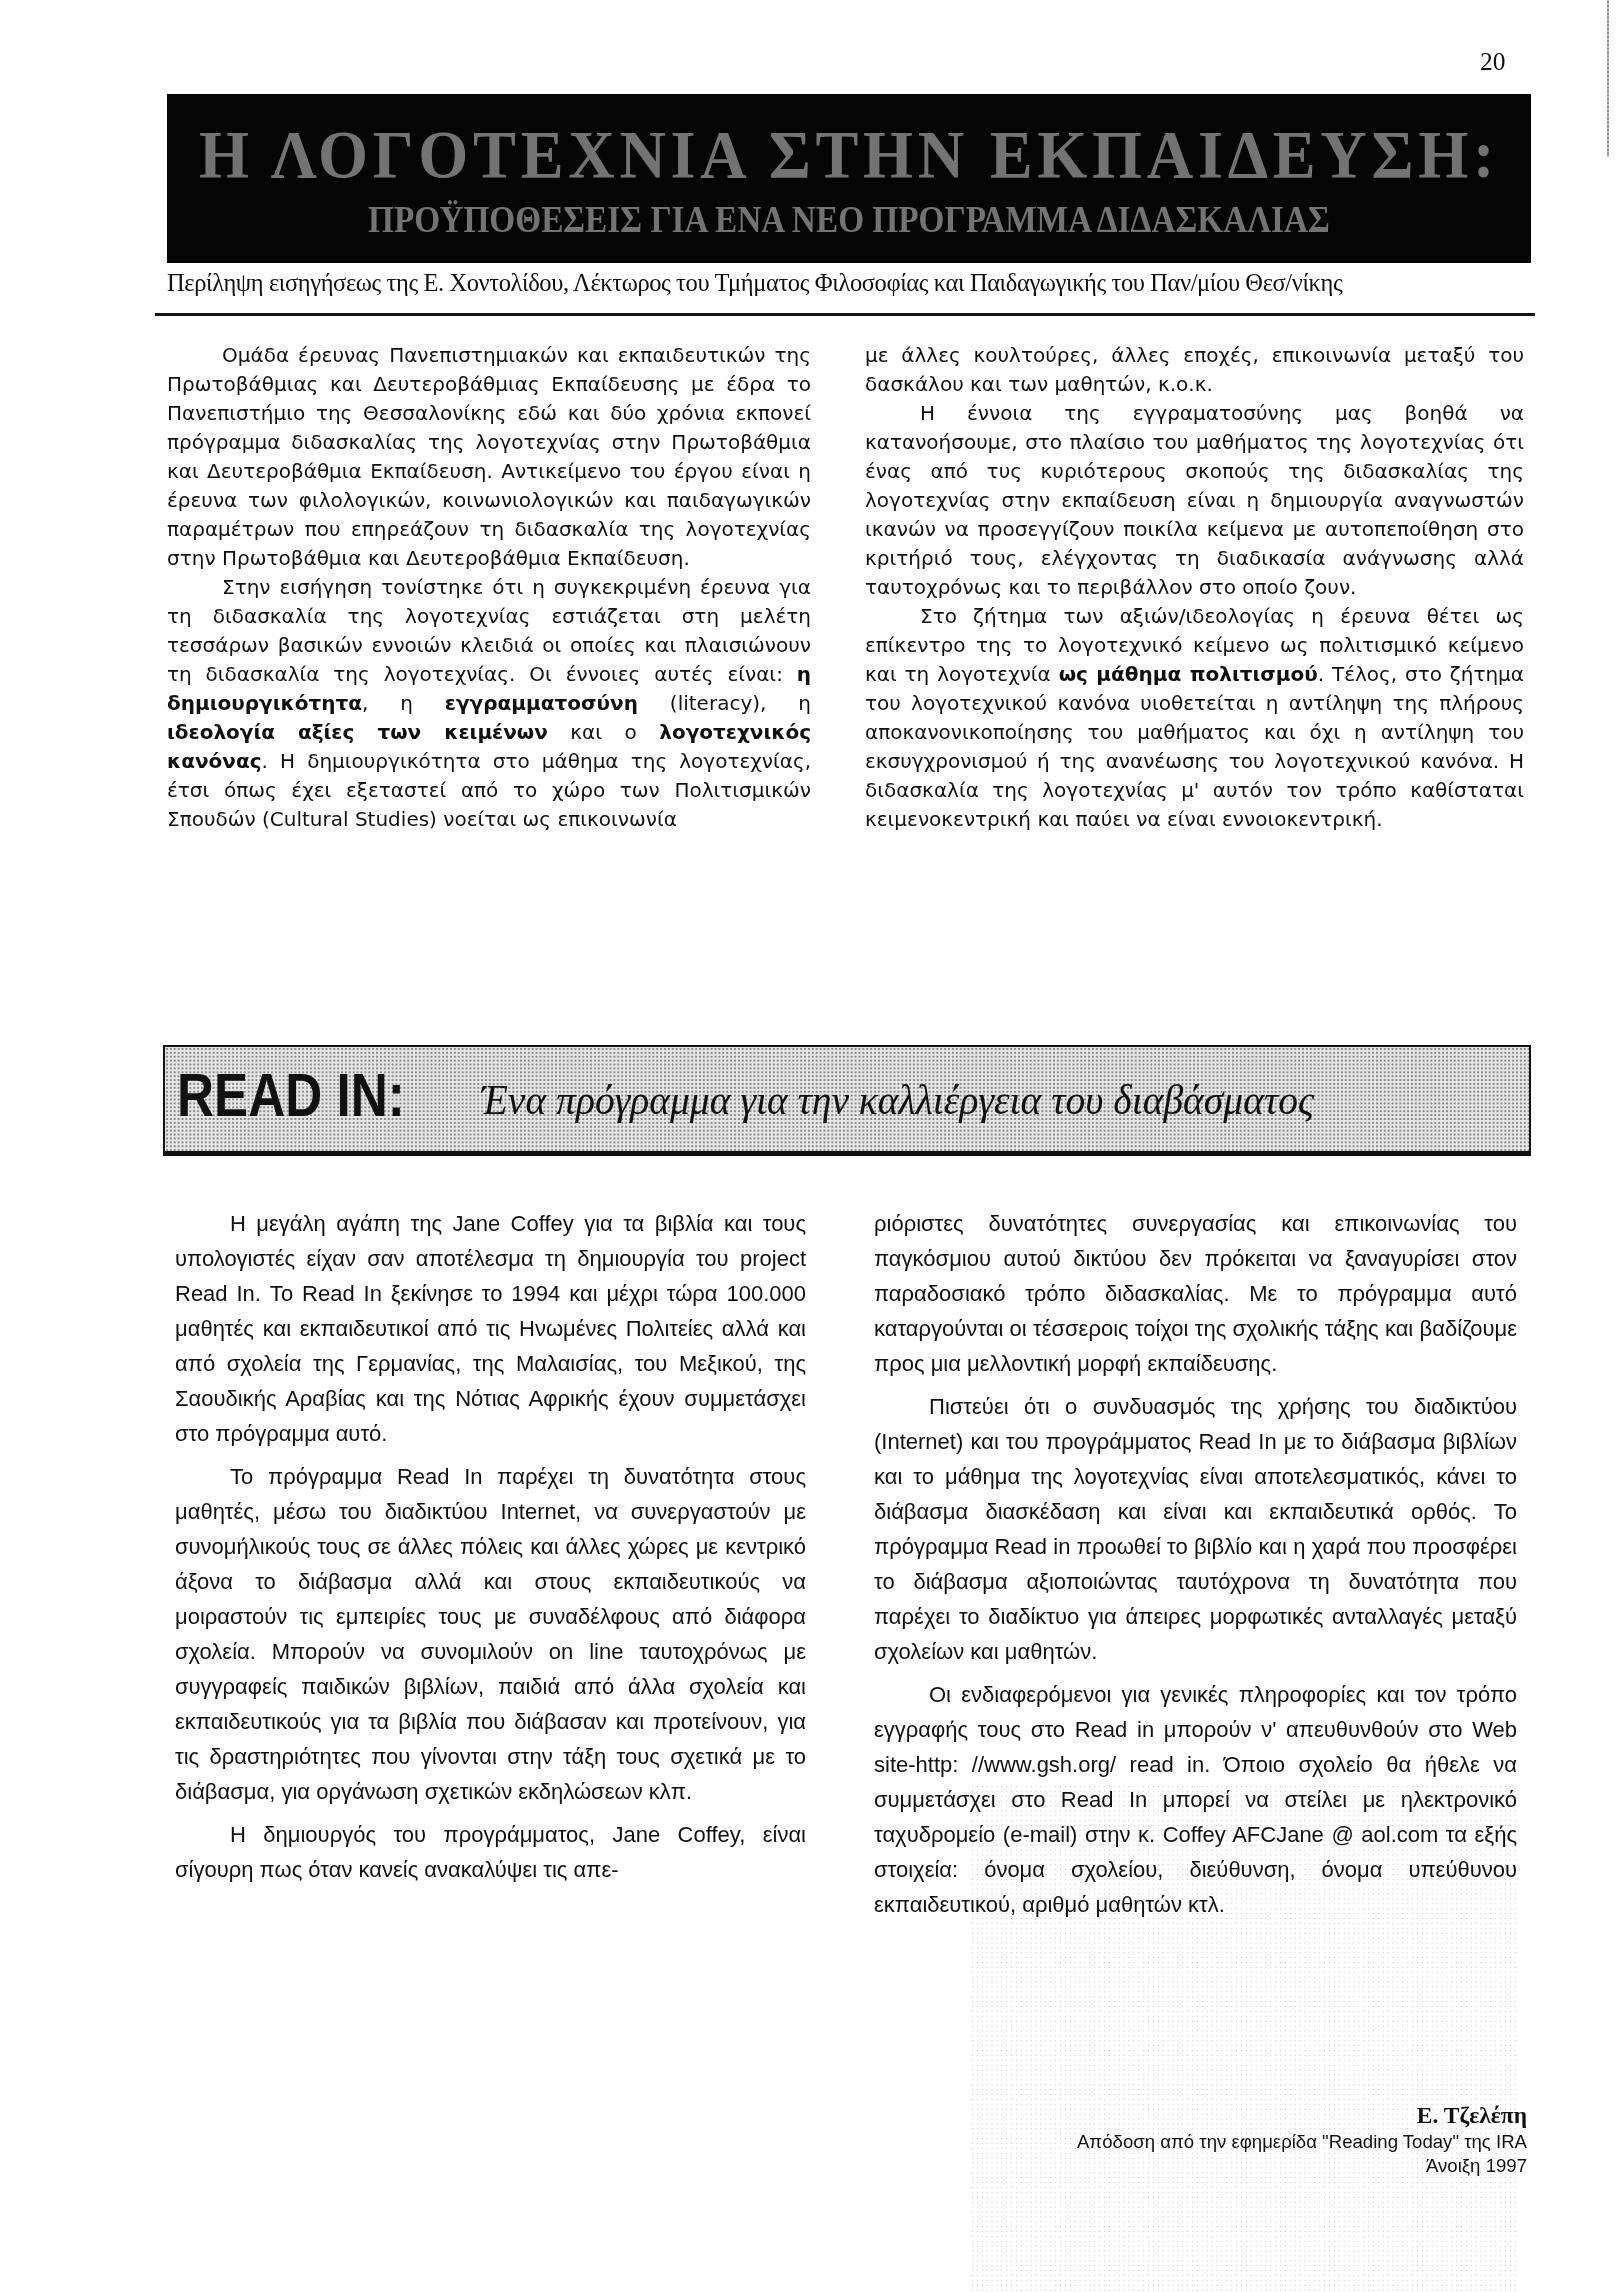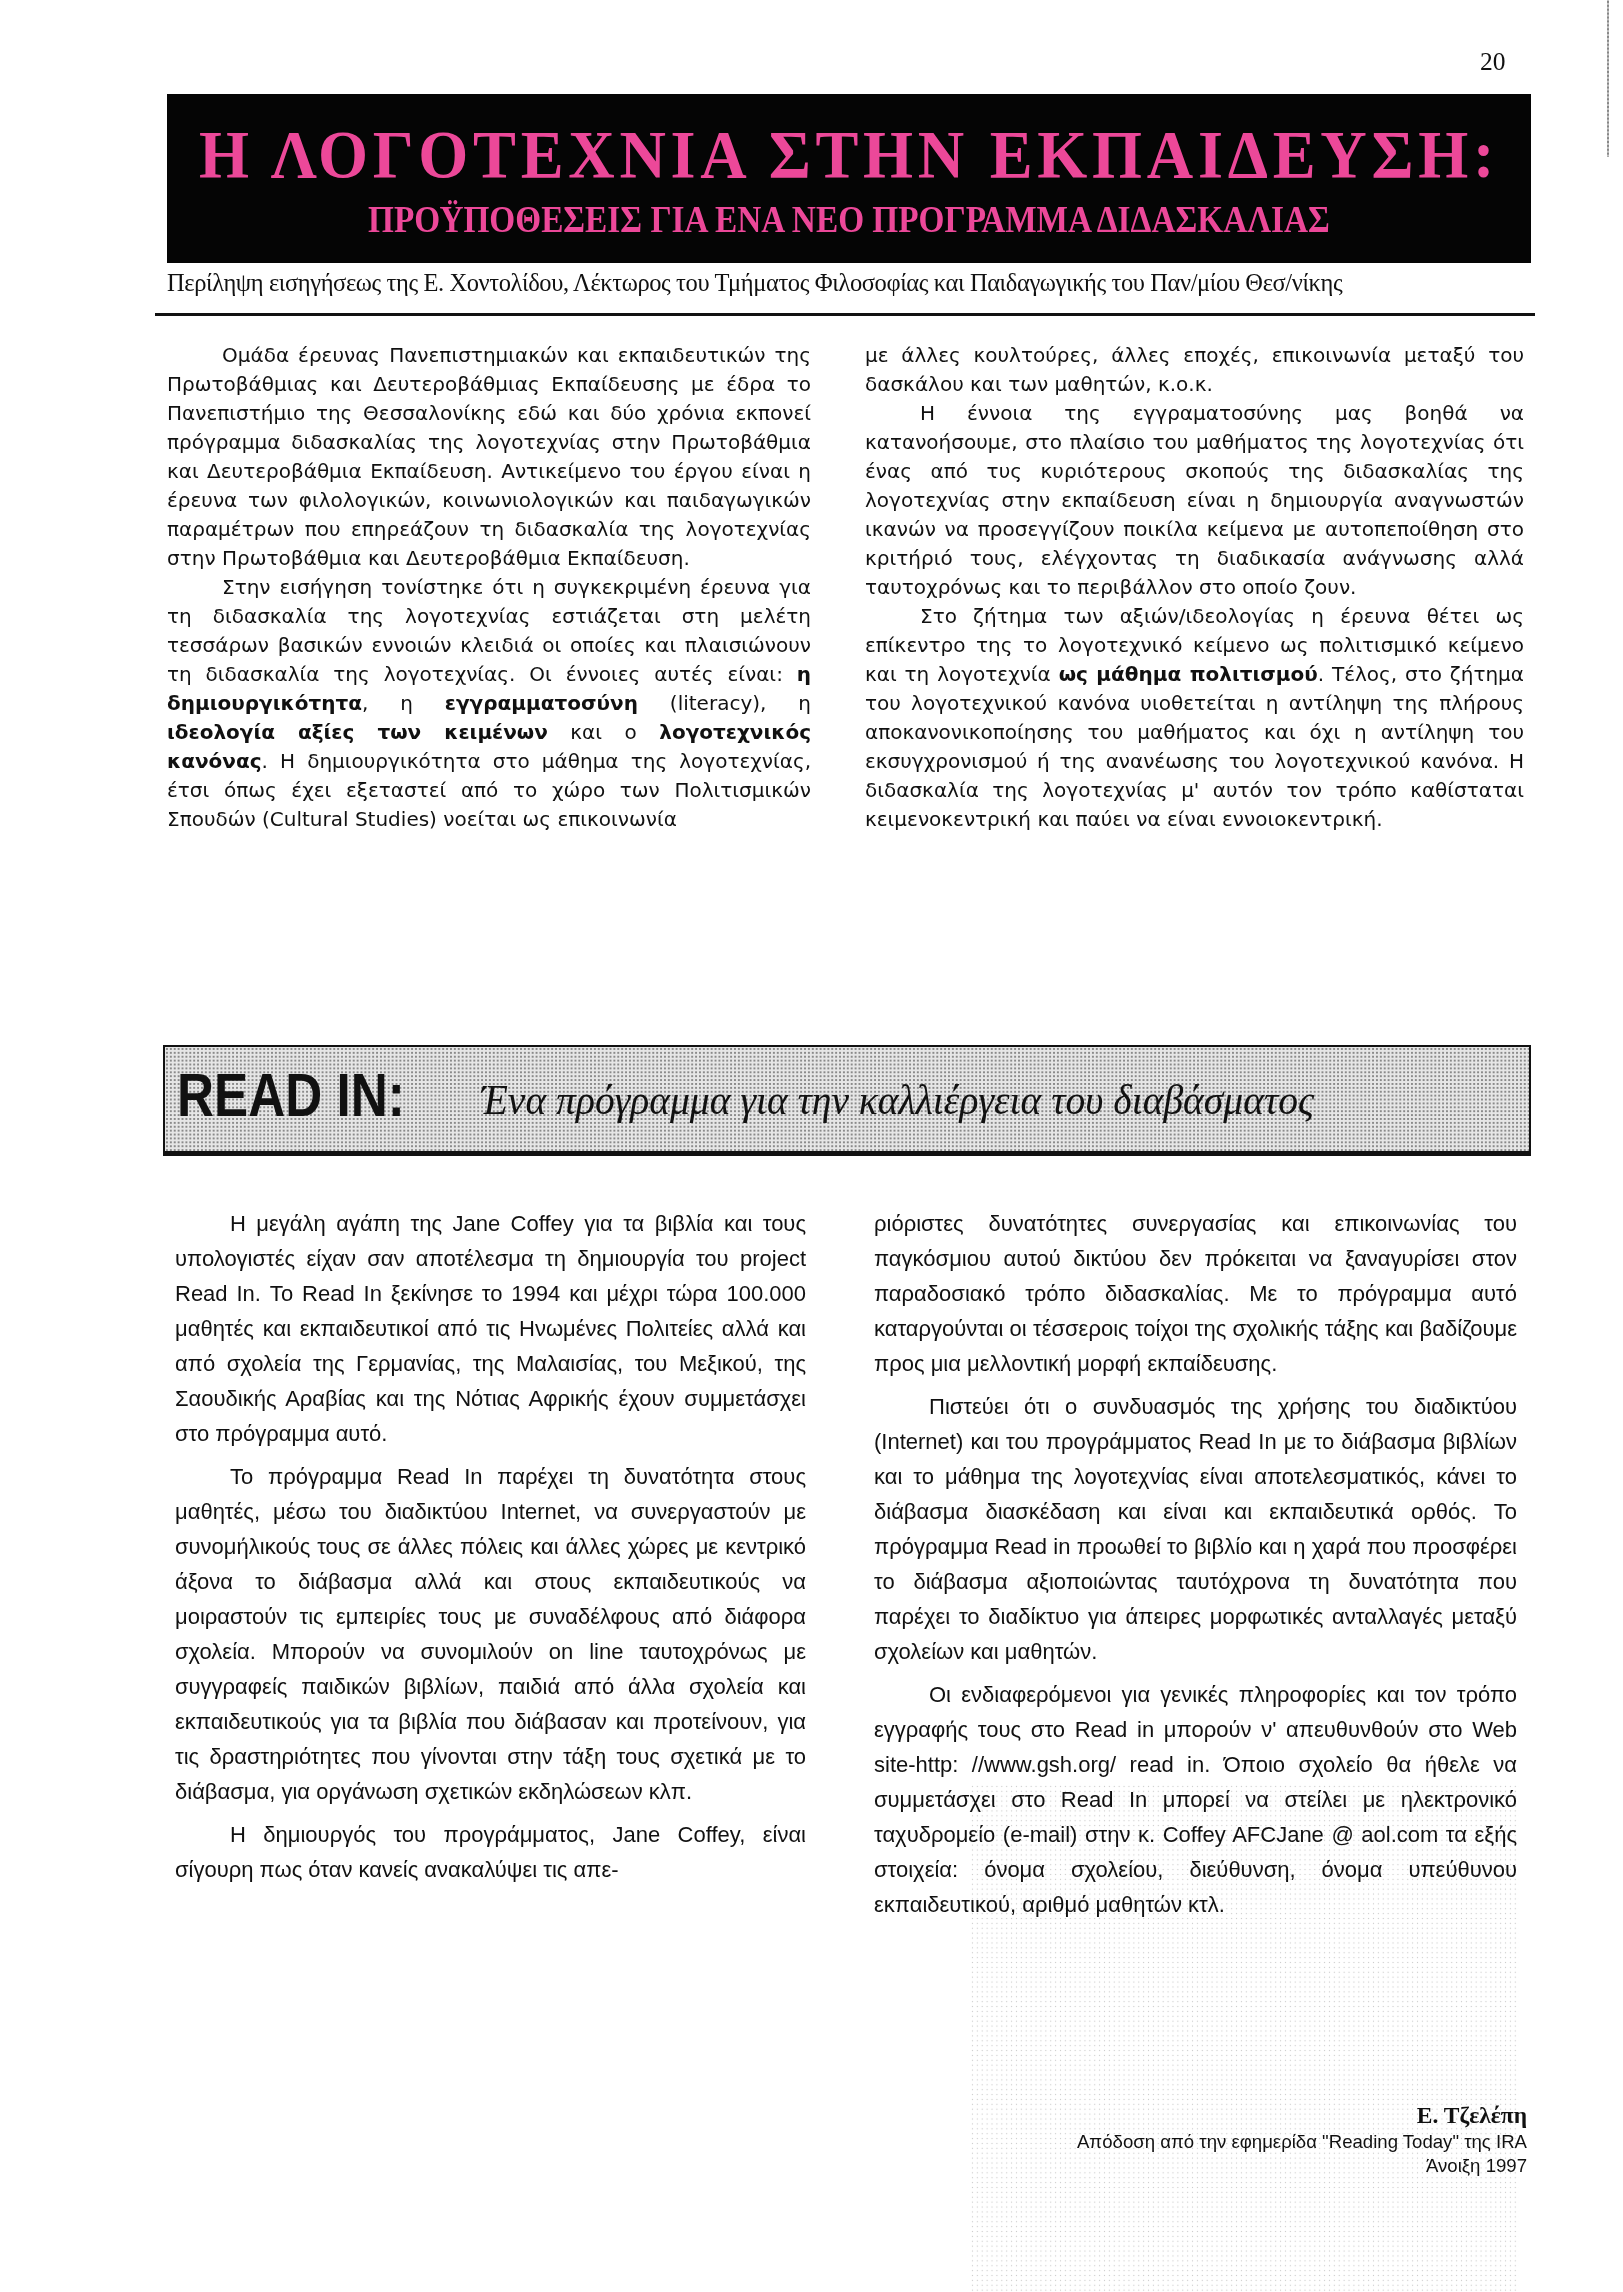--- a/index.html
+++ b/index.html
@@ -1,18 +1,18 @@
 <!DOCTYPE html>
 <html><head>
 <meta charset="utf-8">
 <style>
   html, body { margin:0; padding:0; background:#fff; }
   body { width:1623px; height:2293px; position:relative; overflow:hidden; color:#111; }
   .page-num { position:absolute; left:1480px; top:47px; font-family:"Liberation Serif", serif; font-size:25.5px; }
-  .header-band { position:absolute; left:167px; top:94px; width:1364px; height:169px; background:#050505; color:#ec4899; text-align:center; font-family:"Liberation Serif", serif; }
+  .header-band { position:absolute; left:167px; top:94px; width:1364px; height:169px; background:#050505; color:#737373; text-align:center; font-family:"Liberation Serif", serif; }
   .header-band .t1 { font-size:67px; font-weight:bold; letter-spacing:4.9px; line-height:76px; margin-top:21.6px; transform:scaleX(0.96); white-space:nowrap; }
   .header-band .t2 { font-size:37px; font-weight:bold; letter-spacing:0px; line-height:45px; margin-top:5.9px; white-space:nowrap; transform:scaleX(0.9); }
   .byline { position:absolute; left:167px; top:269px; width:1364px; font-family:Liberation Serif, serif; font-size:24.5px; white-space:nowrap; letter-spacing:-0.4px; }
   .rule1 { position:absolute; left:155px; top:313px; width:1380px; height:2.9px; background:#111; }
   .col { position:absolute; font-family:"DejaVu Sans", sans-serif; font-size:20px; line-height:29px; text-align:justify; hyphens:manual; }
   .a1-left { left:167px; top:341px; width:644px; }
   .a1-right { left:865px; top:341px; width:659px; }
   .col p { margin:0; text-indent:55px; }
   .col b { font-weight:bold; }
   .banner { position:absolute; left:163px; top:1045px; width:1364px; height:104px; border:2.9px solid #111; border-bottom-width:5.9px;

